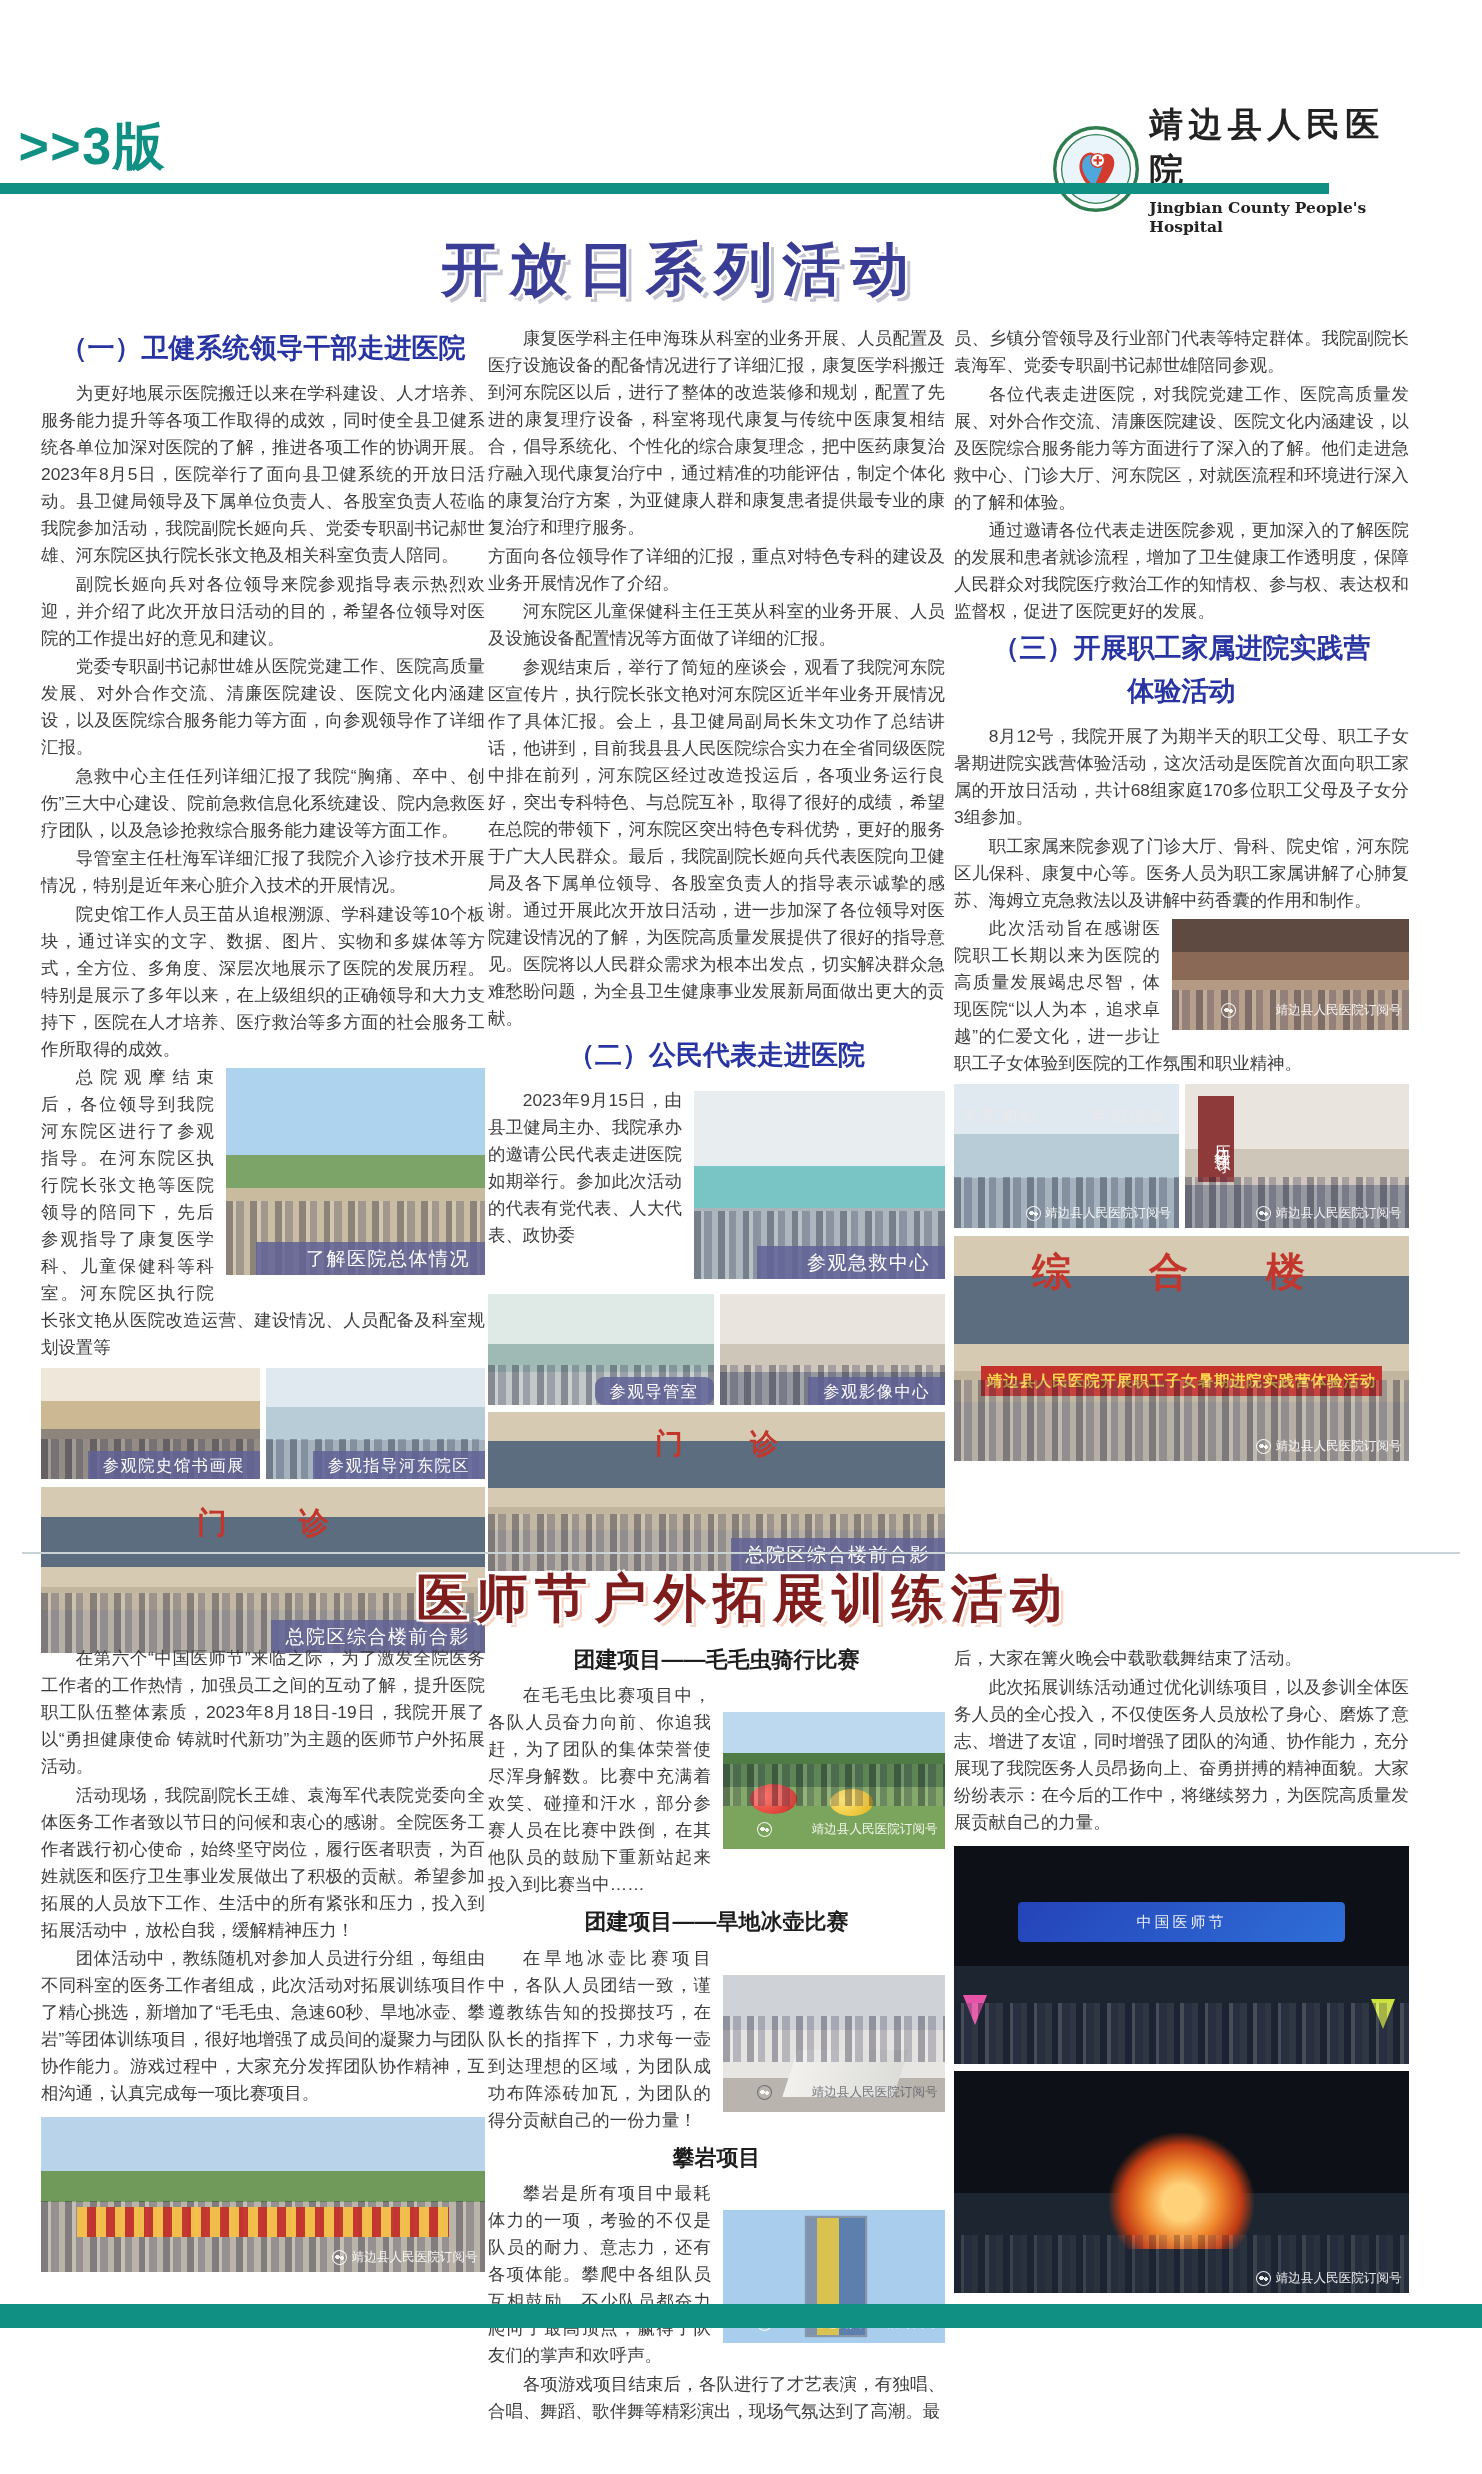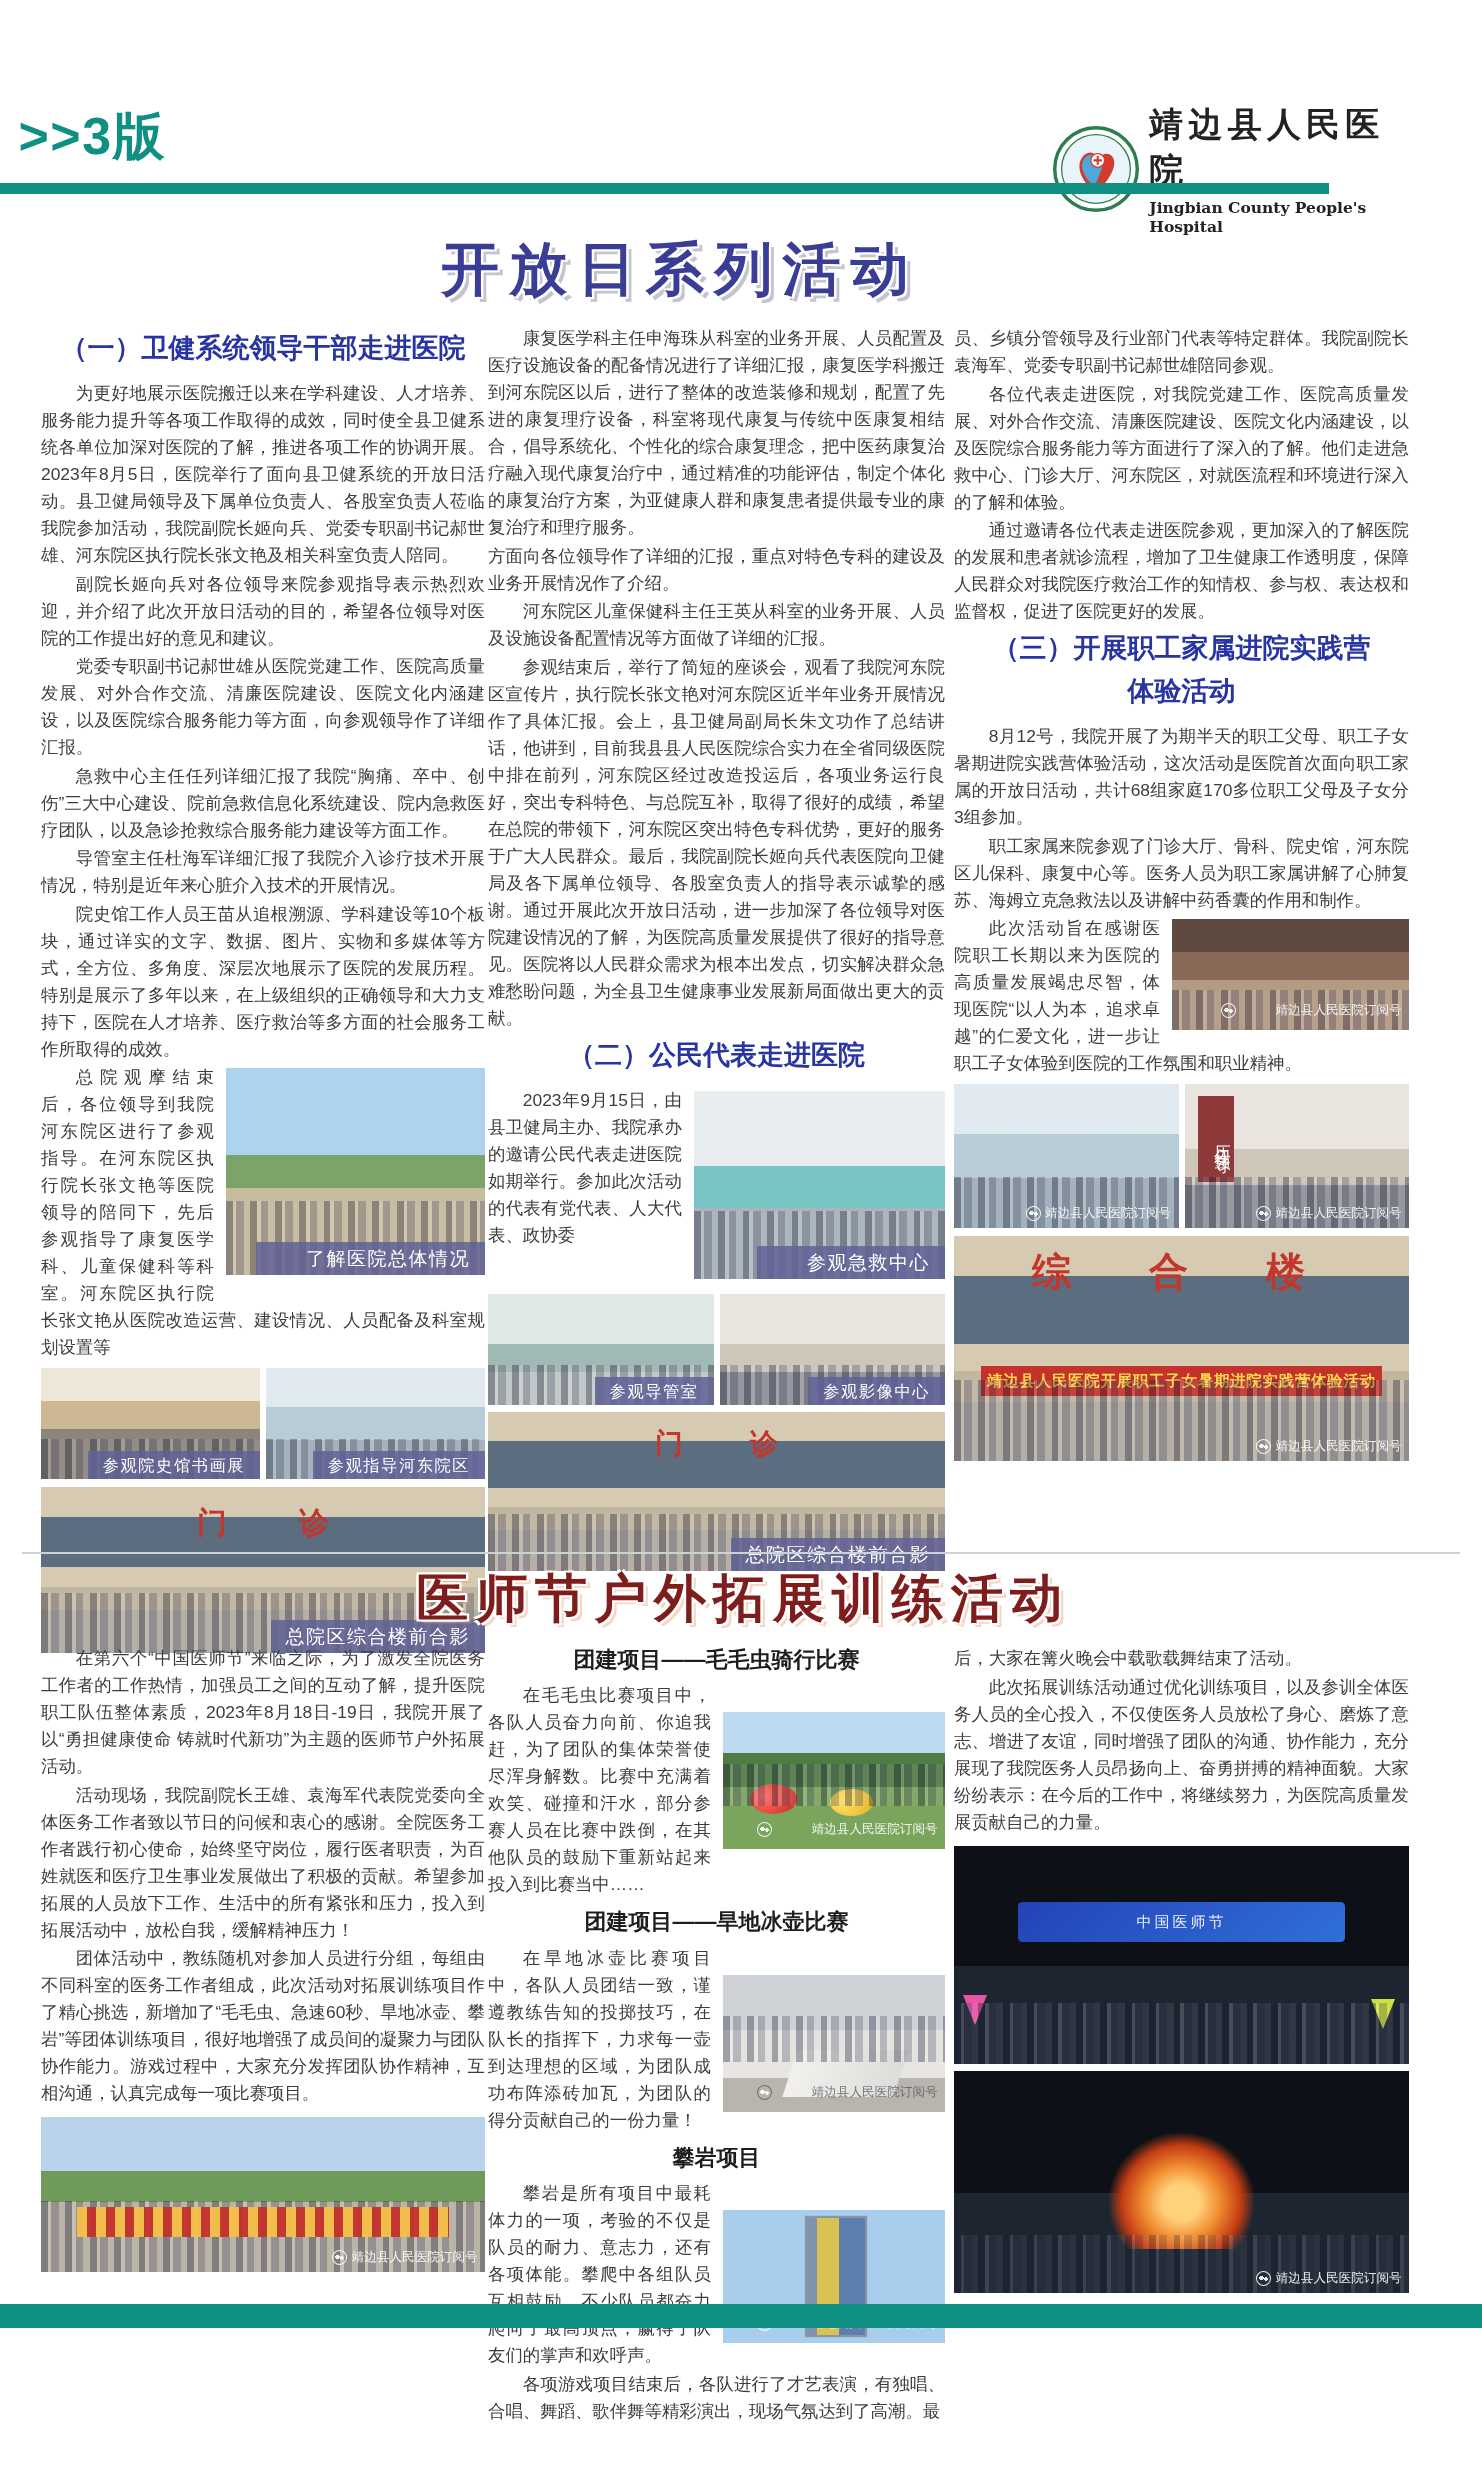--- a/index.html
+++ b/index.html
@@ -2,21 +2,21 @@
 <html style="font-size:12px"><head>
 <meta charset="utf-8">
 <style>
   html,body{margin:0;padding:0;}
   body{
     width:1483px;height:2475px;position:relative;background:#ffffff;
     font-family:"Liberation Sans","DejaVu Sans",sans-serif;color:#3c3c3c;
   }
   
   .page-tag{
-    position:absolute;left:18.5px;top:102px;font-size:52px;font-weight:900;
+    position:absolute;left:18.5px;top:112px;font-size:52px;font-weight:900;
     color:#109082;letter-spacing:1.5px;font-style:normal;
   }
   .logo{position:absolute;left:1053px;top:102px;width:355px;display:flex;align-items:center;gap:10.3px;}
   .emblem{width:86px;height:86px;flex:0 0 auto;}
   .logo-names{display:flex;flex-direction:column;}
   .name-cn{font-family:"DejaVu Serif","Liberation Serif",serif;font-size:34px;font-weight:700;color:#222;letter-spacing:5.2px;}
   .name-en{font-family:"DejaVu Serif","Liberation Serif",serif;font-size:15.5px;font-weight:700;color:#222;margin-top:4.4px;}
   .header-rule{position:absolute;left:0;top:183px;width:1329px;height:11px;background:#109082;}
   
   .headline1{
@@ -161,21 +161,21 @@
     <span class="photo interior-er float-r" style="display:block;width:251px;height:188px;">
       <span class="crowd"></span>
       <span class="cap">参观急救中心</span>
     </span>
     <span>2023年9月15日，由县卫健局主办、我院承办的邀请公民代表走进医院如期举行。参加此次活动的代表有党代表、人大代表、政协委</span>
   </div>
 
   <div class="photo-row">
     <div class="photo interior-or" style="height:111px;">
       <div class="crowd"></div>
-      <div class="cap" style="font-size:16.3px;line-height:28px;">参观导管室</div>
+      <div class="cap" style="font-size:16.3px;line-height:28px;border-radius:9px;">参观导管室</div>
     </div>
     <div class="photo corridor" style="height:111px;">
       <div class="crowd"></div>
       <div class="cap" style="font-size:16.3px;line-height:28px;">参观影像中心</div>
     </div>
   </div>
 
   <div class="photo building" style="height:159px;margin-top:7.4px;">
     <div class="redsign" style="top:8%;left:0;width:100%;text-align:center;font-size:28px;letter-spacing:2.4em;text-indent:2.4em;">门诊</div>
     <div class="crowd"></div>

